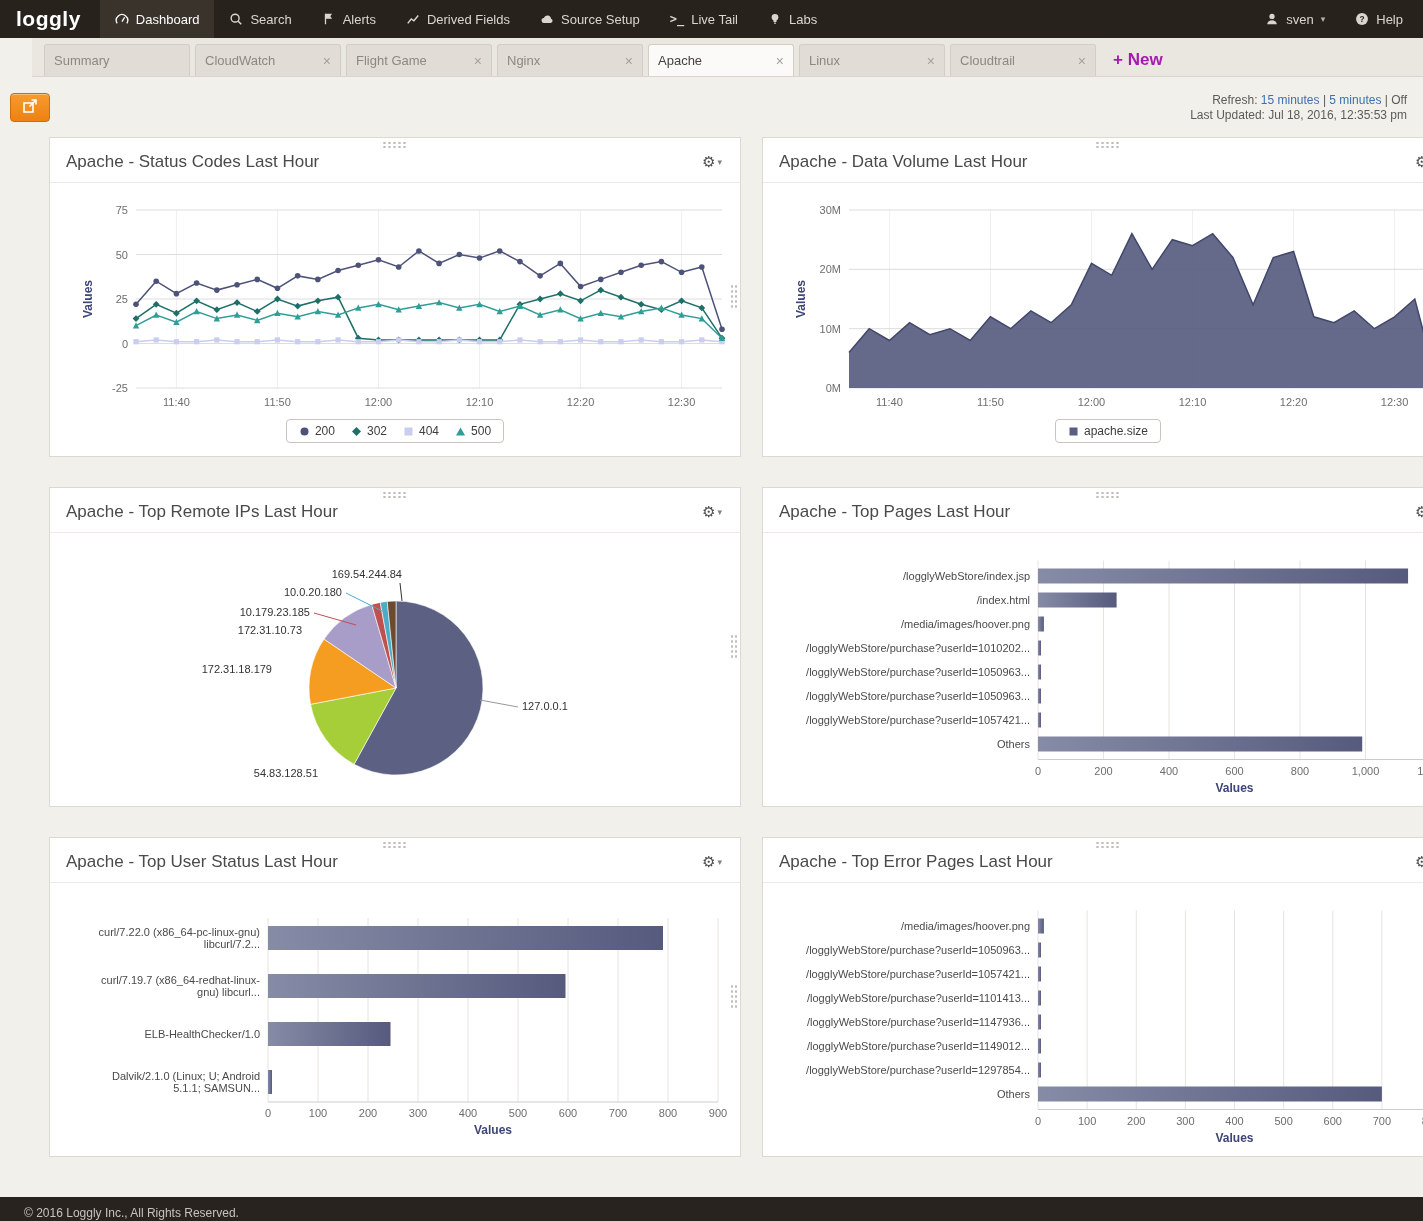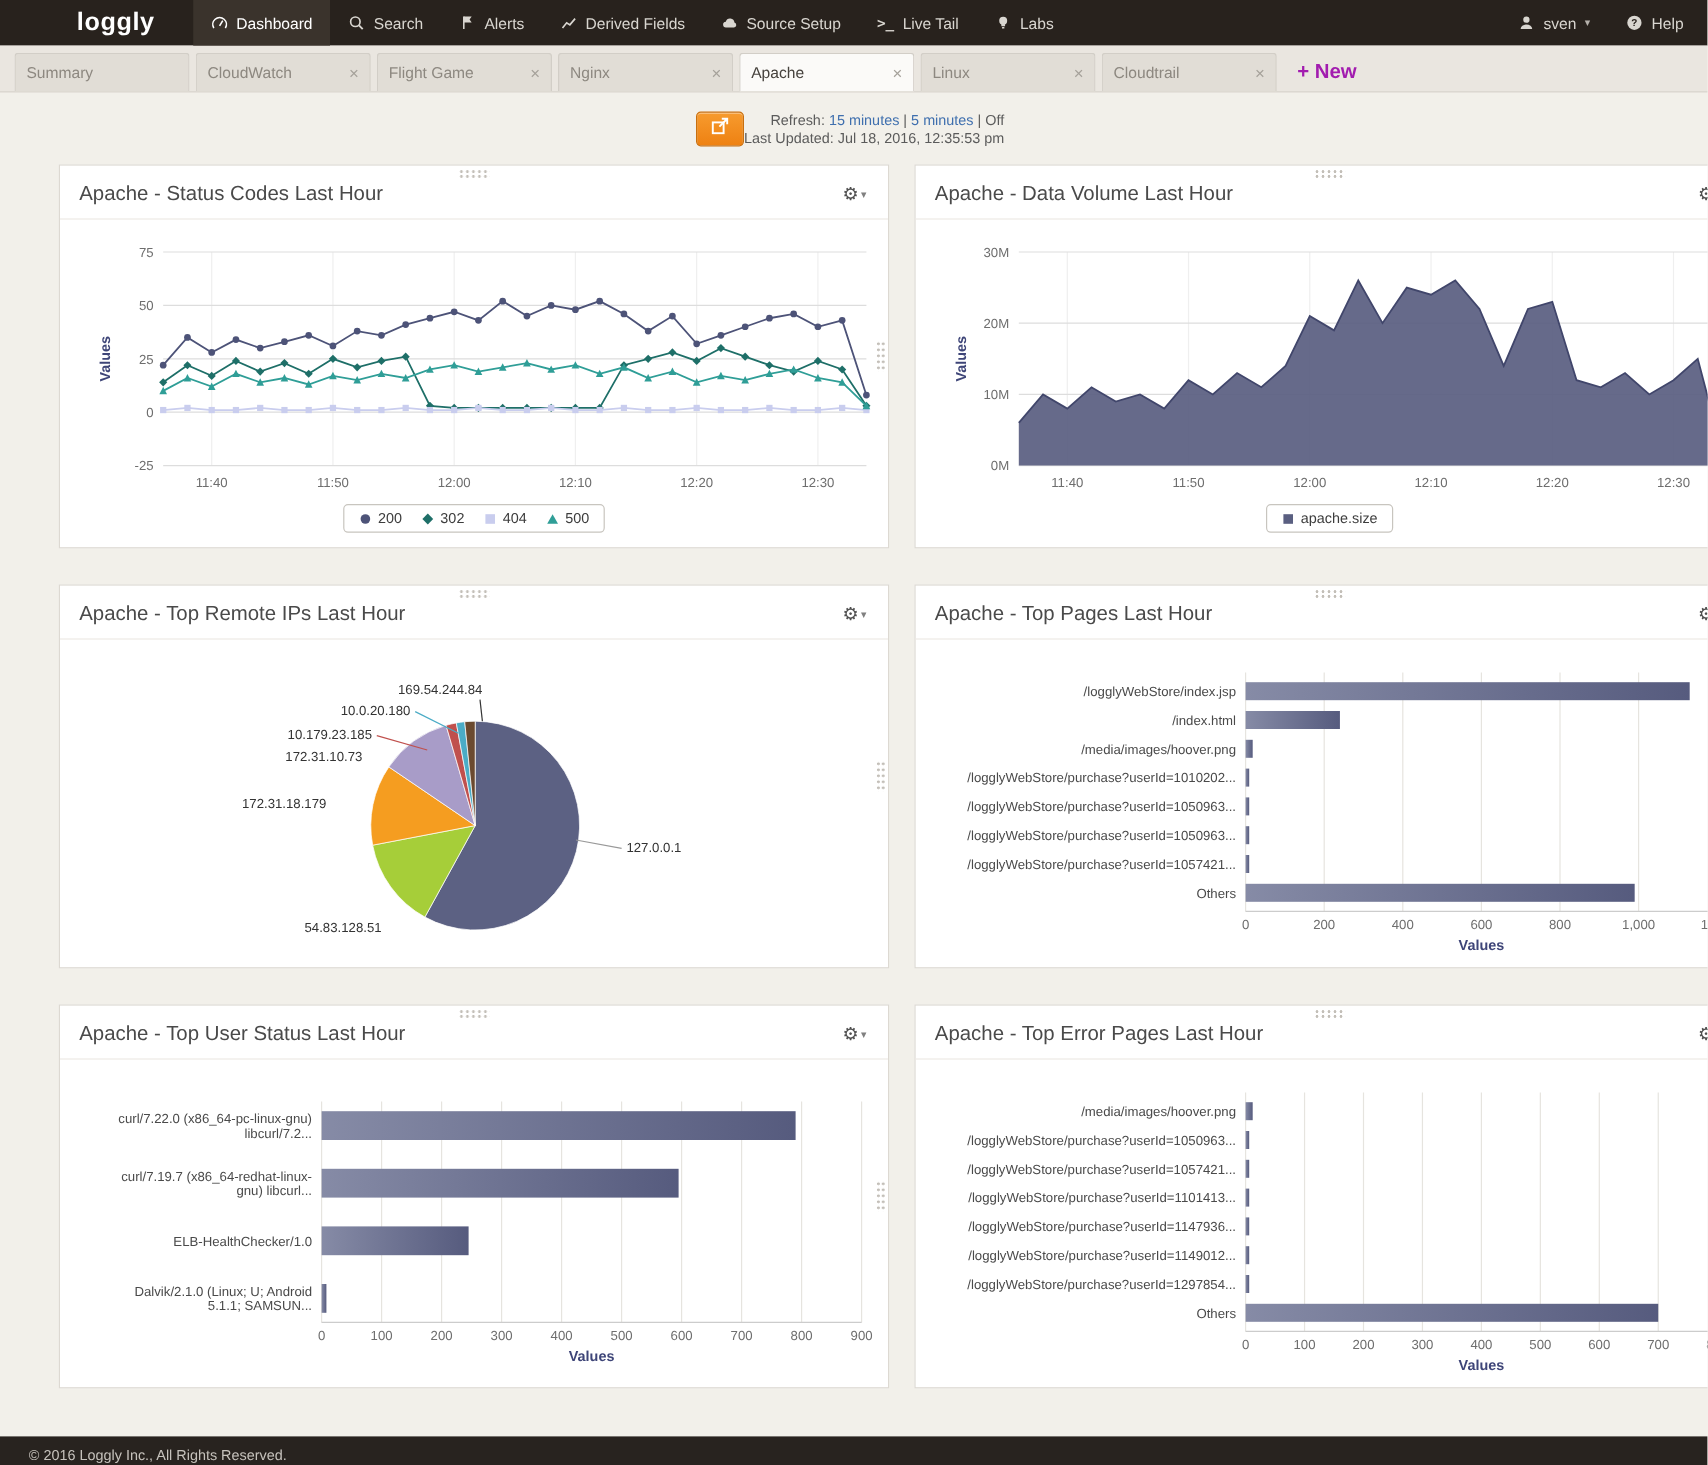--- a/index.html
+++ b/index.html
@@ -1,37 +1,37 @@
 <!DOCTYPE html>
 <html><head>
 <meta charset="utf-8">
 <title>loggly</title>
 <style>
   * { margin:0; padding:0; box-sizing:border-box; }
   body { width:1423px; background:#f2f0ea; font-family:"Liberation Sans", sans-serif; }
 
   
   .navbar { height:38px; background:#28221d; display:flex; align-items:stretch; color:#d9d6d0; }
-  .logo { display:flex; align-items:center; padding:0 32px 0 16px; font-size:21px; font-weight:bold; color:#fff; letter-spacing:.5px;margin-left:48px; }
+  .logo { display:flex; align-items:center; padding:0 19px 0 16px; font-size:21px; font-weight:bold; color:#fff; letter-spacing:.5px; }
   .nav-item { display:flex; align-items:center; gap:7px; padding:0 15px; font-size:13px; cursor:pointer; }
   .nav-item.active { background:#3a332c; color:#fff; }
   .nav-item svg { width:14px; height:14px; display:block; }
   .nav-spacer { flex:1; }
   .live-tail-glyph { font-family:"DejaVu Sans Mono", monospace; font-size:12px; font-weight:bold; }
   .nav-caret { font-size:9px; color:#b5b1ab; }
 
   
-  .tabbar { background:#eae6e0; border-bottom:1px solid #d9d5ce; padding:6px 12px 0; display:flex; height:39px; align-items:flex-end; }
+  .tabbar { background:#eae6e0; border-bottom:1px solid #d9d5ce; padding:6px 12px 0; display:flex; height:39px; align-items:flex-end;margin-left:32px; }
   .tab { width:146px; height:32px; background:#e1ddd6; border:1px solid #d2cec7; border-bottom:none; border-radius:3px 3px 0 0; margin-right:5px; display:flex; align-items:center; justify-content:space-between; padding:0 9px; font-size:13px; color:#8d8880; cursor:pointer; }
   .tab.active { background:#fbfaf8; color:#46423d; }
   .tab-close { color:#a5a19a; font-size:14px; cursor:pointer; line-height:1; }
   .tab-new { display:flex; align-items:center; height:32px; padding:0 12px; font-size:17px; color:#a21caf; font-weight:bold; cursor:pointer; }
 
   
-  .toolbar { display:flex; justify-content:center; padding:16px 10px 10px; }
+  .toolbar { display:flex; justify-content:space-between; padding:16px 10px 10px; }
   .share-btn { width:40px; height:29px; background:linear-gradient(#f79b2e,#ee8112); border:1px solid #c96f0e; border-radius:4px; display:flex; align-items:center; justify-content:center; cursor:pointer; box-shadow:inset 0 1px 0 rgba(255,255,255,.35); }
   .refresh-box { text-align:right; font-size:12px; color:#5b5b5b; line-height:15px; padding-right:6px; }
   .refresh-box a { color:#3f6fae; text-decoration:none; cursor:pointer; }
 
   
   .grid { display:grid; grid-template-columns:692px 692px; gap:30px 21px; padding:4px 9px 40px;margin-left:40px; }
   .panel { position:relative; background:#fff; border:1px solid #ddd9d2; height:320px; }
   .drag-dots { position:absolute; top:3px; left:50%; transform:translateX(-50%); width:26px; height:8px;
                background-image:radial-gradient(circle,#c3bfb8 1px,transparent 1.4px); background-size:5px 4px; cursor:move; }
   .side-dots { position:absolute; right:2px; top:50%; transform:translateY(-50%); width:8px; height:26px;

